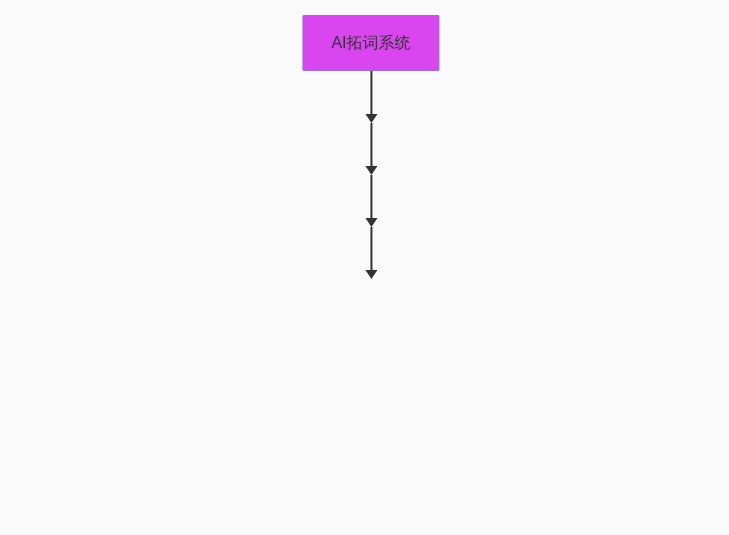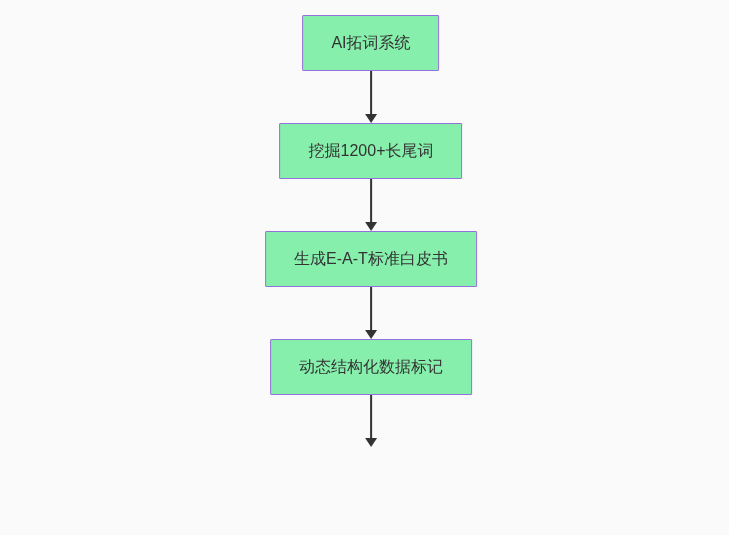--- a/index.html
+++ b/index.html
@@ -17,21 +17,21 @@
   .flowchart {
     position: absolute;
     top: 15px;
     left: 371px;
     transform: translateX(-50%);
     display: flex;
     flex-direction: column;
     align-items: center;
   }
   .node {
-    background: #86efac;
+    background: #d946ef;
     border: 1px solid #9370DB;
     color: #333333;
     font-size: 16px;
     line-height: 1;
     display: flex;
     align-items: center;
     justify-content: center;
     box-sizing: border-box;
     height: 56px;
     padding: 0 28px;
@@ -72,41 +72,32 @@
 
   <div class="node">
     <span>AI拓词系统</span>
   </div>
 
   <div class="arrow">
     <div class="line"></div>
     <div class="head"></div>
   </div>
 
-  <div class="node">
-    <span>挖掘1200+长尾词</span>
-  </div>
 
   <div class="arrow">
     <div class="line"></div>
     <div class="head"></div>
   </div>
 
-  <div class="node">
-    <span>生成E-A-T标准白皮书</span>
-  </div>
 
   <div class="arrow">
     <div class="line"></div>
     <div class="head"></div>
   </div>
 
-  <div class="node">
-    <span>动态结构化数据标记</span>
-  </div>
 
   <div class="arrow">
     <div class="line"></div>
     <div class="head"></div>
   </div>
 
 
 </div>
 
 </body></html>

